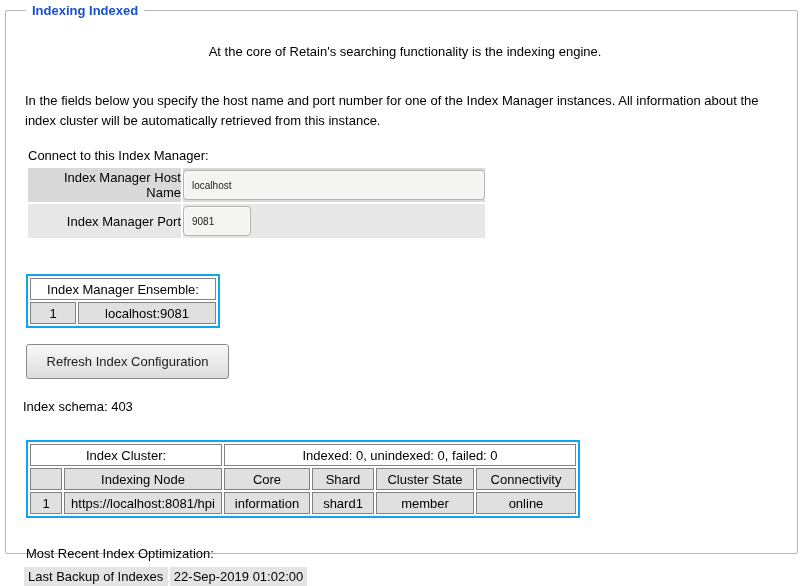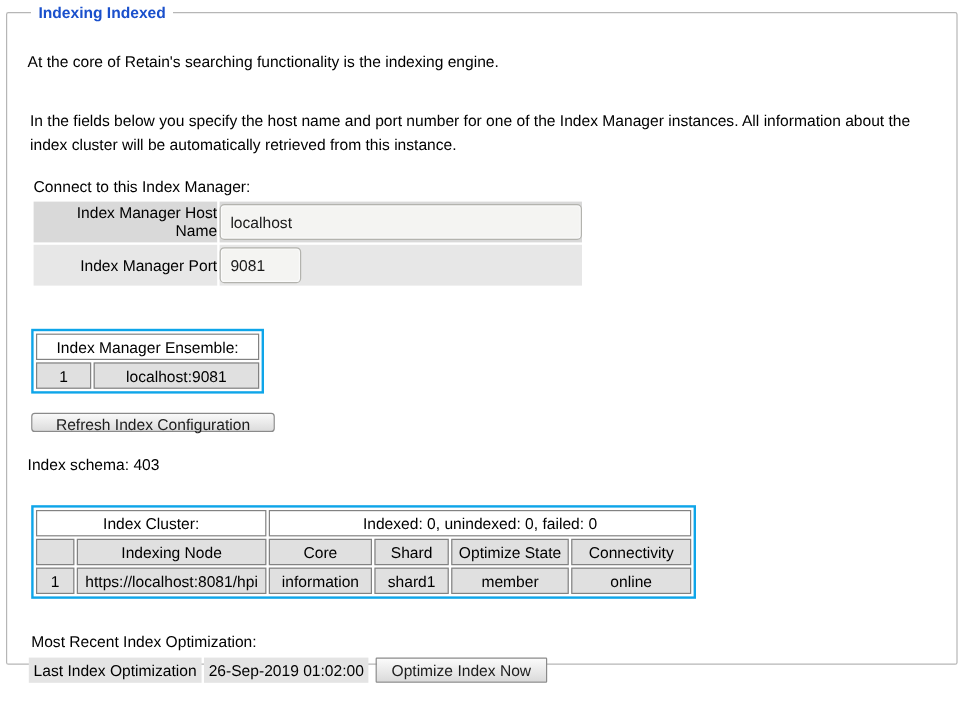--- a/index.html
+++ b/index.html
@@ -4,50 +4,50 @@
 <style>
   html,body{margin:0;padding:0;background:#ffffff;width:805px;height:586px;overflow:hidden;}
   body{font-family:"Liberation Sans","DejaVu Sans",sans-serif;font-size:13px;color:#000;}
   fieldset.main{
     position:relative;margin:3px 7px 0 5px;height:549px;
     border:1px solid #b6b6b6;border-radius:2px;padding:0 10px 0 12px;
   }
   legend.main-legend{
     font-weight:bold;color:#1a50cc;font-size:13px;padding:0 6px;margin-left:8px;
   }
-  .intro{margin:26px 0 0 5px;}
+  .intro{margin:26px 0 0 5px;text-align:center;}
   .description{margin:32px 0 0 7px;max-width:770px;line-height:20px;}
   .connect-heading{margin:17px 0 0 10px;}
   
   table.connect{border-spacing:2px;margin:3px 0 0 8px;}
   table.connect td{padding:0;}
   td.form-label{width:153px;text-align:right;padding-right:5px;height:34px;}
   td.form-value{width:302px;padding-left:1px;}
   tr.row-a td{background:#d9d9d9;}
   tr.row-b td{background:#e7e7e7;}
   input.text{
-    font-family:"Liberation Sans","DejaVu Sans",sans-serif;font-size:13px;color:#1a1a1a;
+    font-family:"Liberation Sans","DejaVu Sans",sans-serif;font-size:10px;color:#1a1a1a;
     background:#f4f4f2;border:1px solid #b3b3ae;border-radius:4px;
     box-shadow:inset 0 0 0 1px #fafafa;height:30px;padding:0 8px;box-sizing:border-box;
   }
   input.host{width:302px;}
   input.port{width:68px;}
   
   table.grid{border:2px solid #0ea5e9;border-spacing:2px;background:#fff;}
   table.grid th,table.grid td{
     border:1px solid #828282;font-weight:normal;font-size:13px;
     padding:1px 4px;height:18px;text-align:center;background:#e0e0e0;
   }
   table.grid th.white{background:#ffffff;}
   table.ensemble{margin:34px 0 0 8px;}
   table.ensemble td.num{width:36px;}
   table.ensemble td.addr{width:128px;}
   table.ensemble th.white{height:18px;}
   button.refresh{
-    display:block;margin:16px 0 1px 8px;width:203px;height:16px;
+    display:block;margin:16px 0 1px 8px;width:203px;height:35px;
     font-family:"Liberation Sans","DejaVu Sans",sans-serif;font-size:13px;color:#1c1c1c;
     background:linear-gradient(#f9f9f9,#dcdcdc);border:1px solid #8a8a8a;border-radius:3px;
   }
   .schema{margin:20px 0 0 5px;}
   table.cluster{margin:26px 0 0 8px;}
   .al{text-align:right;}
   th.title-cell{padding-left:16px;}
   th.summary-cell{padding-left:14px;}
   col.c-num{width:32px;}
   col.c-node{width:158px;}
@@ -122,38 +122,43 @@
     <tbody>
         <tr>
       <th class="white al title-cell" colspan="2">Index Cluster:</th>
       <th class="white al summary-cell" colspan="4">Indexed: 0, unindexed: 0, failed: 0</th>
     </tr>
     <tr>
       <th></th>
       <th>Indexing Node</th>
       <th class="al">Core</th>
       <th>Shard</th>
-      <th>Optimize State</th>
+      <th>Cluster State</th>
       <th>Connectivity</th>
     </tr>
     <tr>
       <td>1</td>
       <td>https://localhost:8081/hpi</td>
       <td class="al">information</td>
       <td>shard1</td>
       <td>member</td>
       <td>online</td>
     </tr>
   </tbody>
     </table>
 
   <div class="maint-heading">Most Recent Index Optimization:</div>
 
   <table class="maint">
     <tbody>
+        <tr>
+      <td>Last Backup of Indexes</td>
+      <td>22-Sep-2019 01:02:00</td>
+      <td class="btn-cell"></td>
+    </tr>
     <tr>
       <td>Last Index Optimization</td>
       <td>26-Sep-2019 01:02:00</td>
       <td class="btn-cell">
         <button class="optimize">Optimize Index Now</button>
       </td>
     </tr>
   </tbody>
     </table>
 

